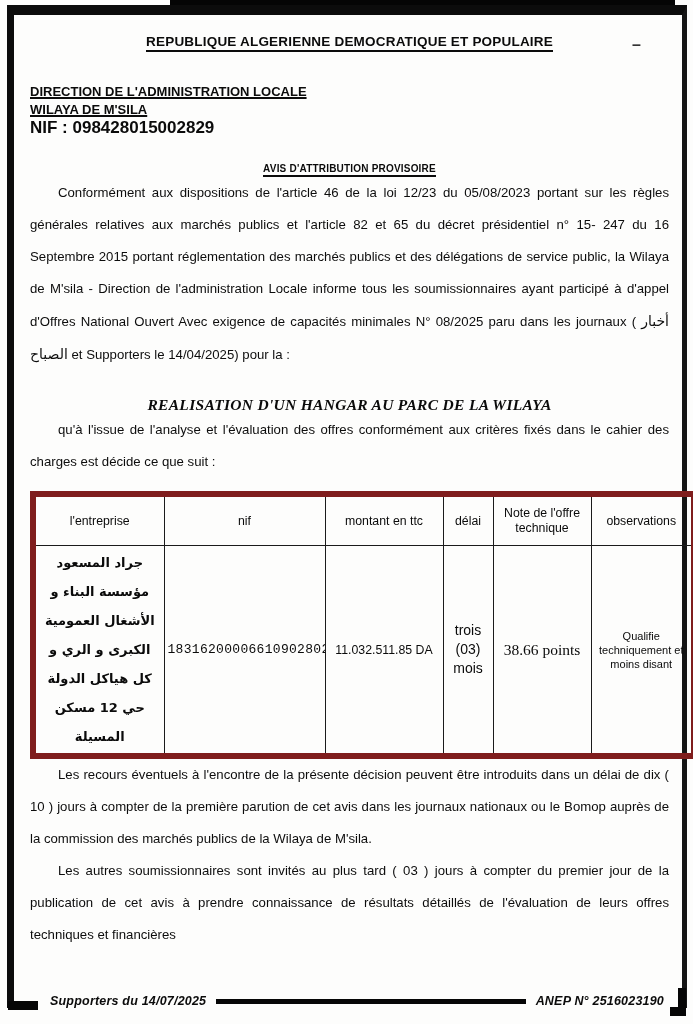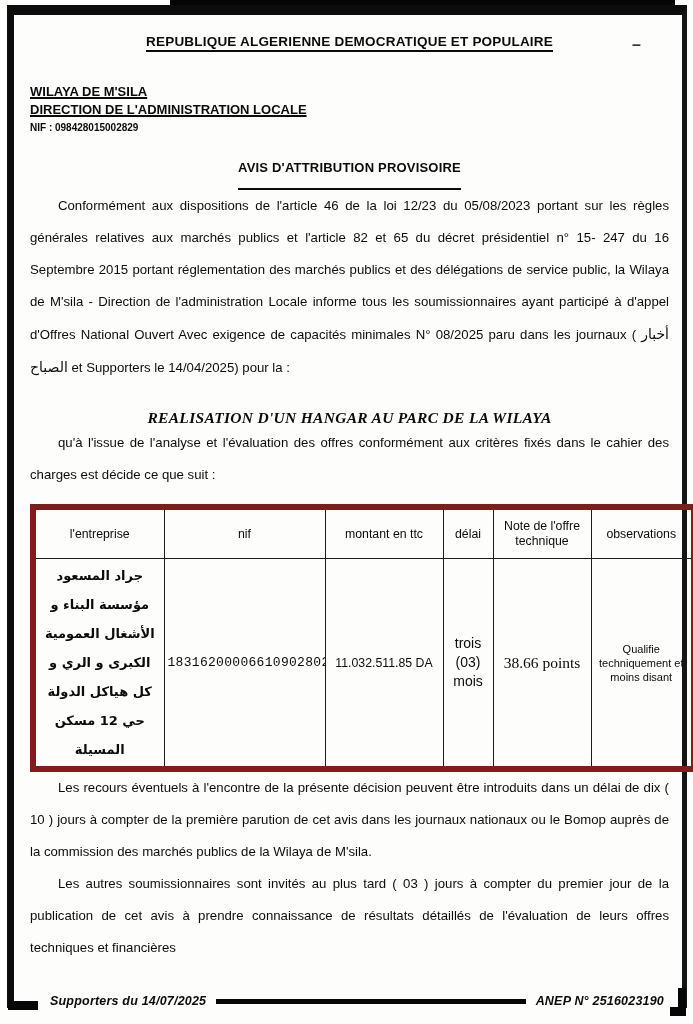--- a/index.html
+++ b/index.html
@@ -28,25 +28,25 @@
     padding:0 12px 0 16px;
   }
   .republic-row{display:flex;justify-content:center;align-items:flex-start;margin-top:13px;position:relative;}
   .republic-title{
     font-size:13.5px;font-weight:bold;letter-spacing:.2px;
     border-bottom:2.5px solid #0b0b0b;padding-bottom:1px;
   }
   .top-dash{position:absolute;right:28px;top:2px;font-weight:bold;color:#333;}
   .org-block{margin-top:30px;line-height:17px;}
   .org-line{font-size:13px;font-weight:bold;text-decoration:underline;text-decoration-thickness:1.5px;}
-  .nif-line{font-size:10px;font-weight:bold;margin-top:1px;}
+  .nif-line{font-size:17px;font-weight:bold;margin-top:1px;}
   .avis-row{text-align:center;margin-top:22px;}
   .avis-title{
-    display:inline-block;font-size:13px;font-weight:bold;letter-spacing:.2px;
-    border-bottom:2.5px solid #0b0b0b;padding-bottom:13px;
+    display:inline-block;font-size:10px;font-weight:bold;letter-spacing:.2px;
+    border-bottom:2.5px solid #0b0b0b;padding-bottom:1px;
   }
   p.body-par{
     margin:0;font-size:13.2px;line-height:32px;text-align:justify;
     text-indent:28px;color:#0d0d0d;
   }
   .par-intro{margin-top:15px;}
   .arabic-inline{font-size:14px;}
   .project-row{text-align:center;margin-top:25px;}
   .project-title{
     font-family:"Liberation Serif","DejaVu Serif",serif;
@@ -97,22 +97,22 @@
 <div class="frame"></div>
 
 <div class="content">
 
   <div class="republic-row">
     <span class="republic-title">REPUBLIQUE ALGERIENNE DEMOCRATIQUE  ET POPULAIRE</span>
     <span class="top-dash">–</span>
   </div>
 
   <div class="org-block">
+    <div><span class="org-line">DIRECTION DE L'ADMINISTRATION LOCALE</span></div>
     <div><span class="org-line">WILAYA DE M'SILA</span></div>
-    <div><span class="org-line">DIRECTION DE L'ADMINISTRATION LOCALE</span></div>
     <div class="nif-line">NIF : 098428015002829</div>
   </div>
 
   <div class="avis-row">
     <span class="avis-title">AVIS D'ATTRIBUTION PROVISOIRE</span>
   </div>
 
   <p class="body-par par-intro"><span>Conformément aux dispositions de l'article  46 de la loi 12/23 du 05/08/2023 portant sur les règles générales relatives aux marchés publics et l'article 82 et 65 du décret présidentiel n° 15- 247 du 16 Septembre 2015 portant réglementation des marchés publics et des délégations de service public, la Wilaya de M'sila - Direction de l'administration Locale informe tous les soumissionnaires ayant participé à d'appel d'Offres National Ouvert Avec exigence de capacités minimales N° 08/2025 paru dans les journaux ( </span><span class="arabic-inline">أخبار الصباح</span><span> et Supporters  le 14/04/2025) pour la :</span></p>
 
   <div class="project-row">

